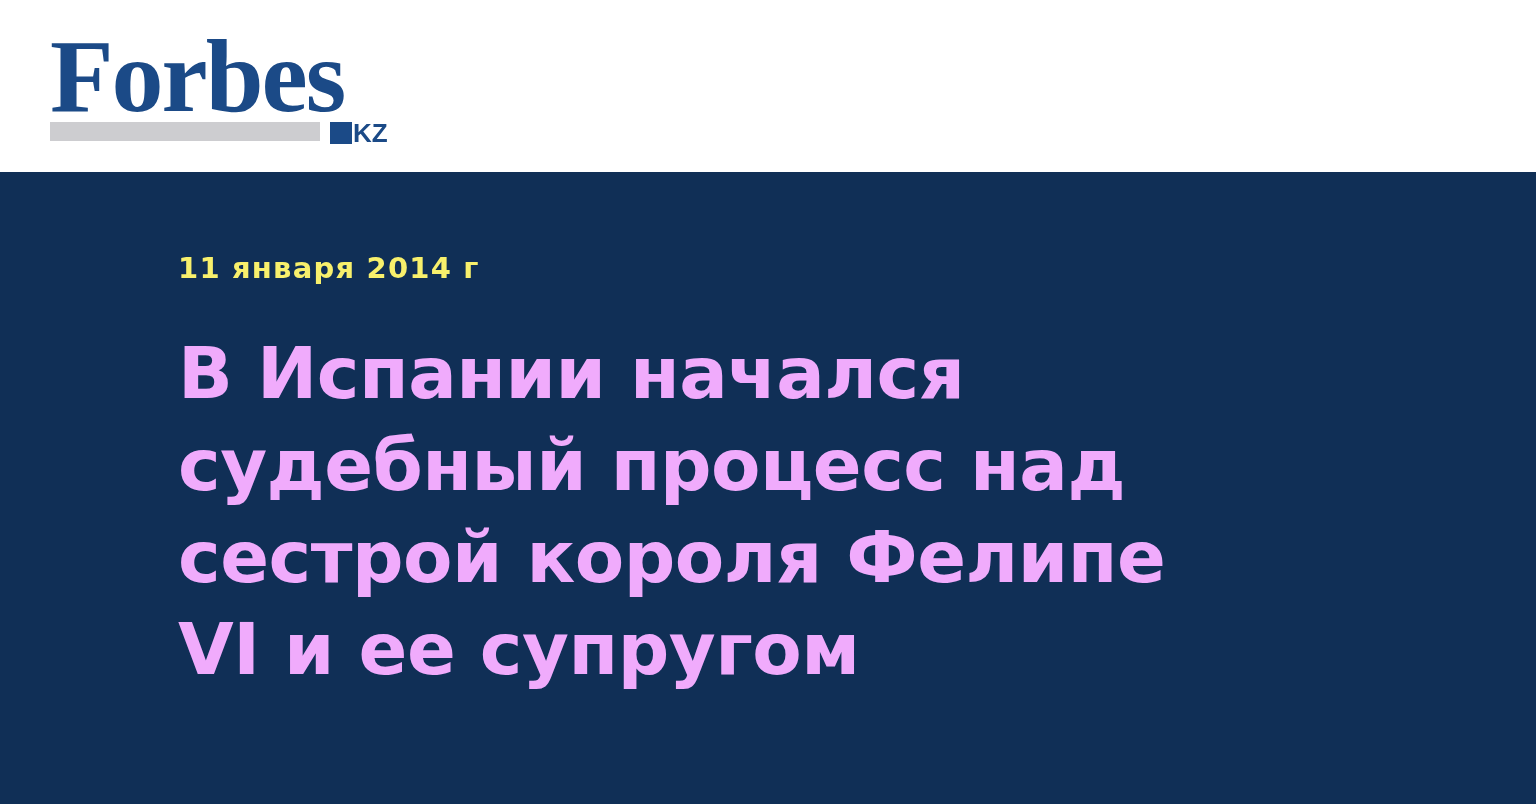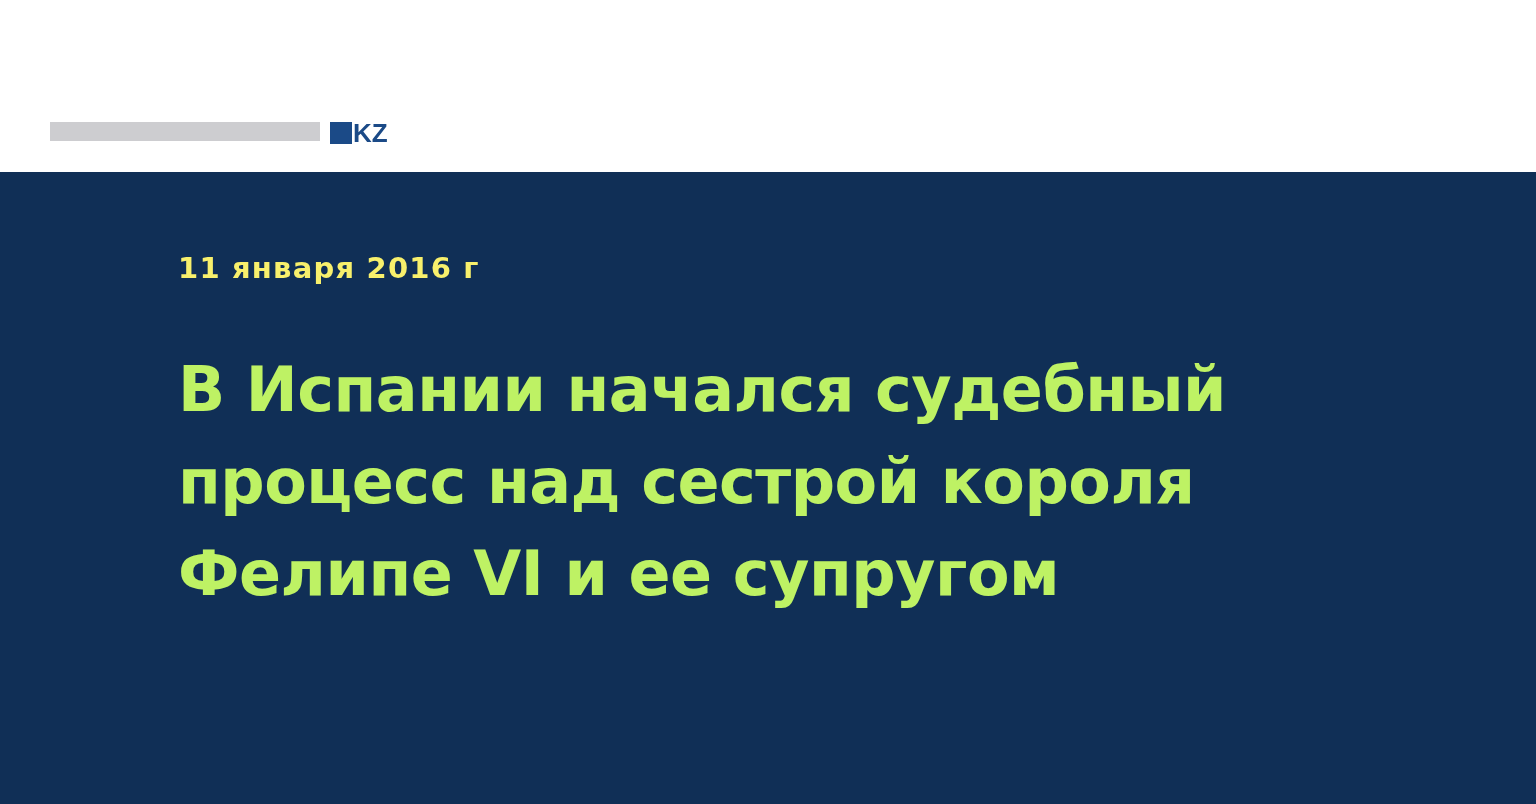--- a/index.html
+++ b/index.html
@@ -113,46 +113,47 @@
     font-size: 29px;
     line-height: 34px;
     letter-spacing: 1.2px;
     color: #F8F06C;
     white-space: nowrap;
   }
 
   .article-title {
     position: absolute;
     left: 0;
-    top: 172px;
+    top: 155px;
     width: 1060px;
     margin: 0;
     font-family: "DejaVu Sans", sans-serif;
     font-weight: 700;
-    font-size: 62px;
+    font-size: 72px;
     line-height: 92px;
     letter-spacing: -0.5px;
-    color: #bef264;
+    color: #f0abfc;
   }
 </style>
 </head>
 <body>
 
 <div class="page">
 
   <header class="masthead">
     <div class="logo-block">
+      <div class="logo-wordmark">Forbes</div>
       <div class="logo-underbar"></div>
       <div class="logo-kz">
         <span class="logo-kz-square"></span>
         <span class="logo-kz-text">kz</span>
       </div>
     </div>
   </header>
 
   <section class="hero">
     <div class="hero-inner">
-      <div class="article-date">11 января 2016 г</div>
+      <div class="article-date">11 января 2014 г</div>
       <h1 class="article-title">В Испании начался судебный процесс над сестрой короля Фелипе VI и ее супругом</h1>
     </div>
   </section>
 
 </div>
 
 </body></html>

